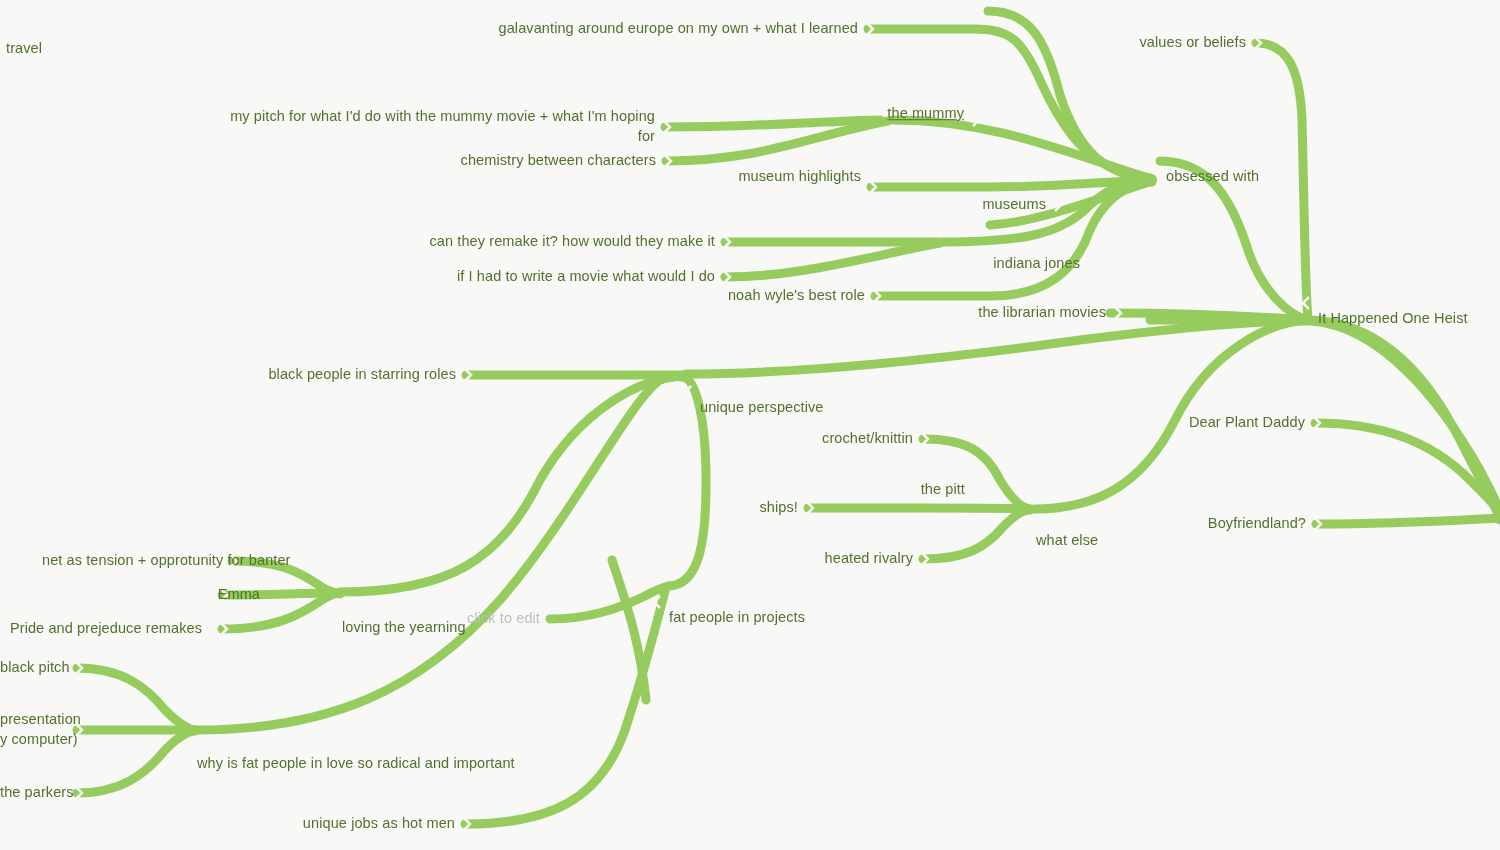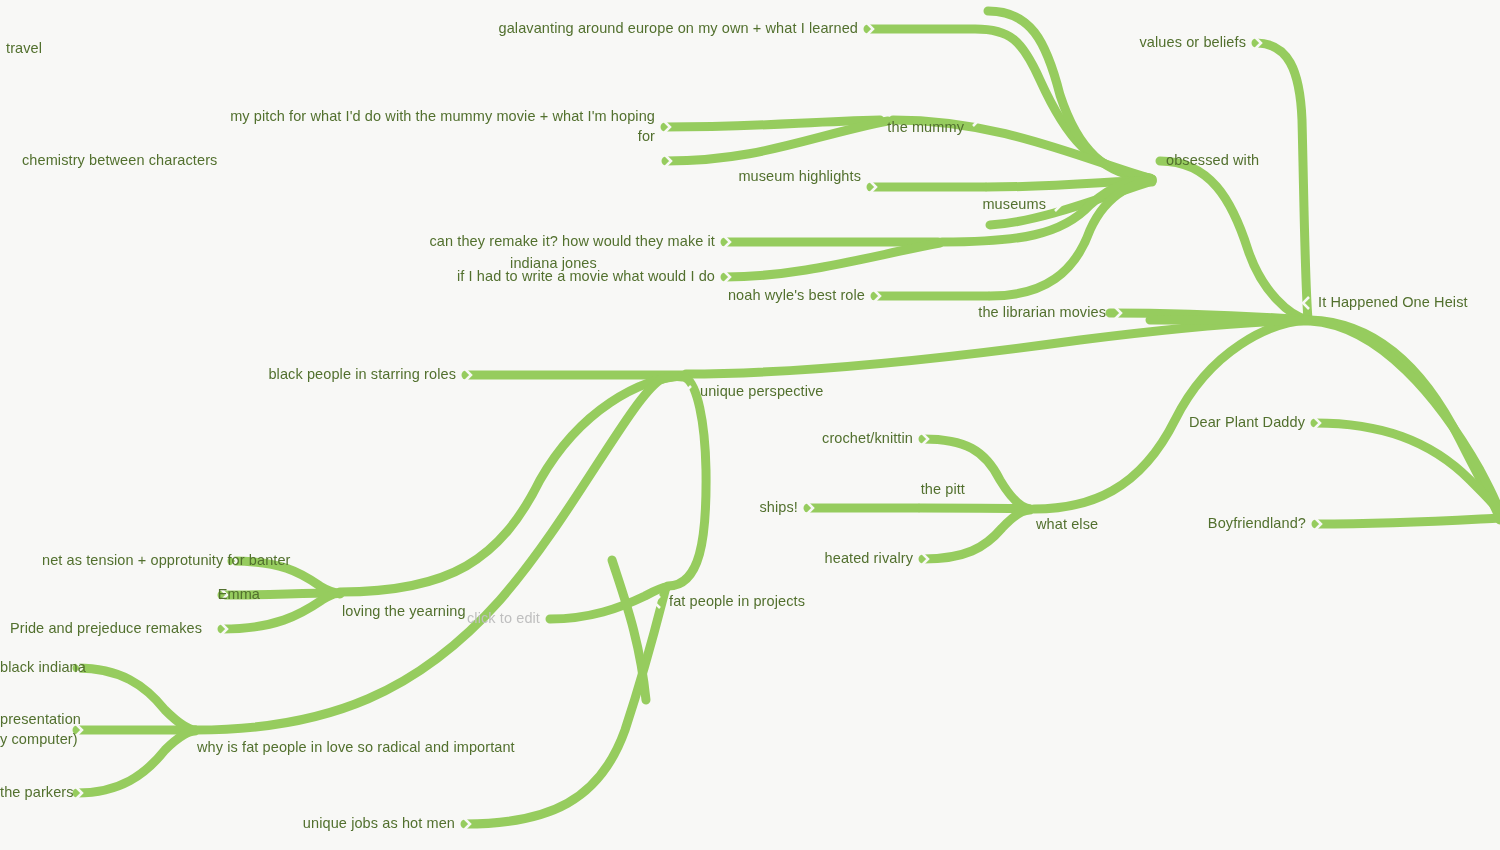--- a/index.html
+++ b/index.html
@@ -15,21 +15,21 @@
   .node{
     position:absolute;
     font-size:14.5px;
     color:#52702e;
     white-space:pre;
     line-height:1.35;
     letter-spacing:.1px;
     cursor:default;
   }
   .node.right-anchor{transform:translateY(-50%);text-align:right;}
-  .node.left-anchor{transform:translateY(-50%);text-align:left;}
+  .node.left-anchor{transform:translateY(-50%);text-align:left;margin-top:16px;}
   .node.placeholder{color:#bfbfbf;}
 </style>
 </head>
 <body>
 
 <div id="canvas">
   <svg class="links" id="links-svg" viewBox="0 0 1500 850">
       <path d="M 868 29 L 975 29 C 1010 29 1022 40 1040 80 C 1065 135 1090 170 1150 178" fill="none" stroke="#96cc5e" stroke-width="9" stroke-linecap="round"></path>
       <path d="M 988 11 C 1030 11 1046 40 1060 95 C 1078 150 1105 176 1152 179" fill="none" stroke="#96cc5e" stroke-width="9" stroke-linecap="round"></path>
       <path d="M 665 127 C 760 127 800 122 880 120" fill="none" stroke="#96cc5e" stroke-width="9" stroke-linecap="round"></path>
@@ -104,46 +104,46 @@
       <path d="M 188 742 L 182 748 L 188 754" fill="none" stroke="#f8f8f6" stroke-width="2.5"></path>
       <path d="M 76 787 L 82 793 L 76 799" fill="none" stroke="#f8f8f6" stroke-width="2.5"></path>
       <path d="M 464 818 L 470 824 L 464 830" fill="none" stroke="#f8f8f6" stroke-width="2.5"></path>
     </svg>
   <div id="nodes-layer">
       <div class="node right-anchor" style="top: 12px; left: 6px; width: 1018px; text-align: left; margin-top: 37px;">travel</div>
       <div class="node right-anchor" style="top: 29px; left: 0px; width: 858px; text-align: right;">galavanting around europe on my own + what I learned</div>
       <div class="node right-anchor" style="top: 43px; left: 0px; width: 1246px; text-align: right;">values or beliefs</div>
       <div class="node right-anchor" style="top: 127px; left: 0px; width: 655px; text-align: right;">my pitch for what I'd do with the mummy movie + what I'm hoping
 for</div>
-      <div class="node right-anchor" style="top: 128px; left: 0px; width: 964px; text-align: right;">the mummy</div>
-      <div class="node right-anchor" style="top: 161px; left: 0px; width: 656px; text-align: left; padding-left: 22px;">chemistry between characters</div>
+      <div class="node right-anchor" style="top: 114px; left: 0px; width: 964px; text-align: right; text-decoration: underline;">the mummy</div>
+      <div class="node right-anchor" style="top: 161px; left: 0px; width: 656px; text-align: right;">chemistry between characters</div>
       <div class="node left-anchor" style="top: 161px; left: 1166px;">obsessed with</div>
       <div class="node right-anchor" style="top: 177px; left: 0px; width: 861px; text-align: right;">museum highlights</div>
       <div class="node right-anchor" style="top: 205px; left: 0px; width: 1046px; ">museums</div>
       <div class="node right-anchor" style="top: 242px; left: 0px; width: 715px; text-align: right;">can they remake it? how would they make it</div>
-      <div class="node right-anchor" style="top: 264px; left: 0px; width: 1021px; text-align: center; padding-left: 43px;">indiana jones</div>
+      <div class="node right-anchor" style="top: 264px; left: 16px; width: 1021px; text-align: right; padding-left: 43px;">indiana jones</div>
       <div class="node right-anchor" style="top: 277px; left: 0px; width: 715px; text-align: right;">if I had to write a movie what would I do</div>
       <div class="node right-anchor" style="top: 296px; left: 0px; width: 865px; text-align: right;">noah wyle's best role</div>
       <div class="node left-anchor" style="top: 303px; left: 1318px;">It Happened One Heist</div>
       <div class="node right-anchor" style="top: 313px; left: 0px; width: 1106px; text-align: right;">the librarian movies</div>
       <div class="node right-anchor" style="top: 375px; left: 0px; width: 456px; text-align: right;">black people in starring roles</div>
       <div class="node left-anchor" style="top: 392px; left: 700px;">unique perspective</div>
       <div class="node right-anchor" style="top: 423px; left: 0px; width: 1305px; text-align: right;">Dear Plant Daddy</div>
       <div class="node right-anchor" style="top: 439px; left: 0px; width: 913px; text-align: right;">crochet/knittin</div>
       <div class="node right-anchor" style="top: 490px; left: 0px; width: 965px; text-align: right;">the pitt</div>
       <div class="node right-anchor" style="top: 508px; left: 0px; width: 798px; text-align: right;">ships!</div>
       <div class="node right-anchor" style="top: 524px; left: 0px; width: 1306px; text-align: right;">Boyfriendland?</div>
       <div class="node left-anchor" style="top: 525px; left: 1036px;">what else</div>
       <div class="node right-anchor" style="top: 559px; left: 0px; width: 913px; text-align: right;">heated rivalry</div>
       <div class="node right-anchor" style="top: 561px; left: 0px; width: 222px; text-align: right; margin-left: 42px;">net as tension + opprotunity for banter</div>
       <div class="node right-anchor" style="top: 595px; left: 0px; width: 212px; text-align: right; padding-left: 48px;">Emma</div>
       <div class="node left-anchor" style="top: 602px; left: 669px;">fat people in projects</div>
       <div class="node left-anchor" style="top: 612px; left: 342px;">loving the yearning</div>
       <div class="node right-anchor placeholder" style="top: 619px; left: 0px; width: 540px; text-align: right;">click to edit</div>
       <div class="node right-anchor" style="top: 629px; left: 0px; width: 212px; text-align: center;">Pride and prejeduce remakes</div>
-      <div class="node right-anchor" style="top: 668px; left: 0px; width: 67px; text-align: right;">black indiana</div>
+      <div class="node right-anchor" style="top: 668px; left: 0px; width: 67px; text-align: right;">black pitch</div>
       <div class="node right-anchor" style="top: 730px; left: 0px; width: 67px; text-align: left;">presentation
 y computer)</div>
       <div class="node left-anchor" style="top: 748px; left: 197px;">why is fat people in love so radical and important</div>
       <div class="node right-anchor" style="top: 793px; left: 0px; width: 67px; text-align: right;">the parkers</div>
       <div class="node right-anchor" style="top: 824px; left: 0px; width: 455px; text-align: right;">unique jobs as hot men</div>
     </div>
 </div>
 
 </body></html>

